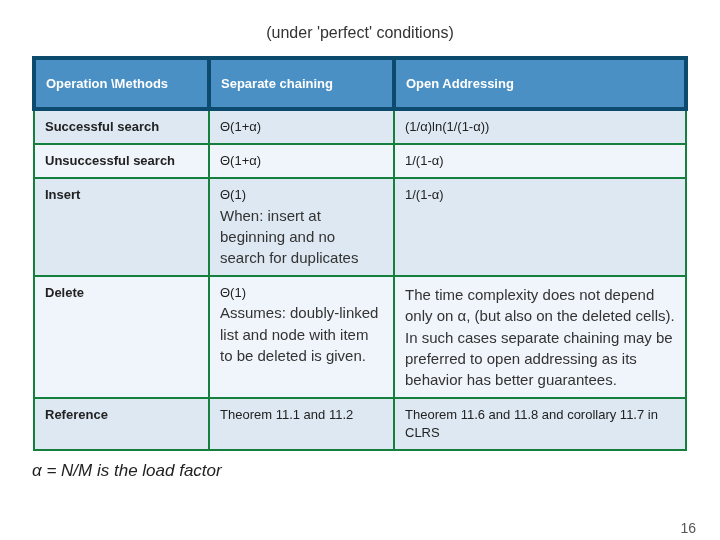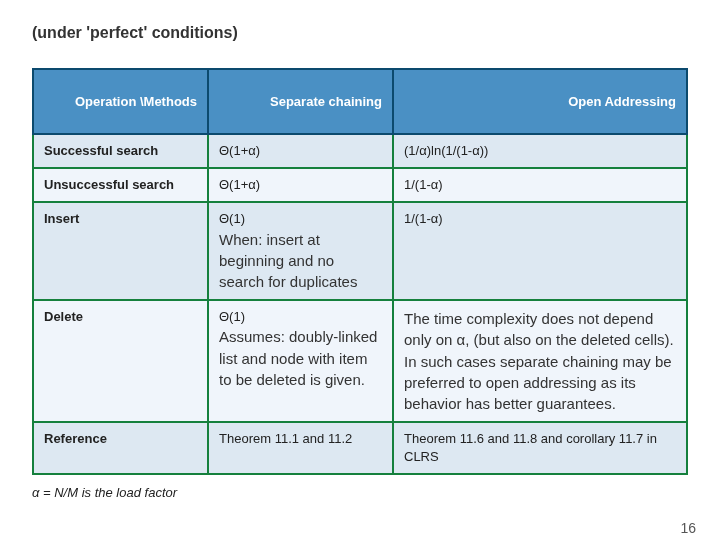--- a/index.html
+++ b/index.html
@@ -18,38 +18,37 @@
       font-size: 26px;
       font-weight: bold;
       color: #222;
       text-align: left;
       margin-bottom: 2px;
       line-height: 1.2;
     }
     .subtitle {
       font-size: 16px;
       color: #333;
-      text-align: left;
-      margin-bottom: 26px;
-      font-weight: bold;
+      text-align: center;
+      margin-bottom: 14px;
     }
     table {
       width: 100%;
       border-collapse: collapse;
       font-size: 13px;
     }
     thead tr {
       background-color: #4a90c4;
       color: #fff;
     }
     thead th {
-      padding: 24px 10px;
-      text-align: right;
+      padding: 16px 10px;
+      text-align: left;
       font-weight: bold;
-      border: 2px solid #0c4a6e;
+      border: 4px solid #0c4a6e;
     }
     tbody tr:nth-child(odd) {
       background-color: #dde8f2;
     }
     tbody tr:nth-child(even) {
       background-color: #f0f5fb;
     }
     tbody td {
       padding: 7px 10px;
       vertical-align: top;
@@ -62,21 +61,21 @@
       font-weight: bold;
     }
     .col-sep {
       width: 185px;
     }
     .col-open {
       width: auto;
     }
     .footer-note {
       margin-top: 10px;
-      font-size: 13px;
+      font-size: 17px;
       color: #222;
       font-style: italic;
     }
     .page-num {
       position: absolute;
       bottom: 4px;
       right: 24px;
       font-size: 14px;
       color: #555;
     }

